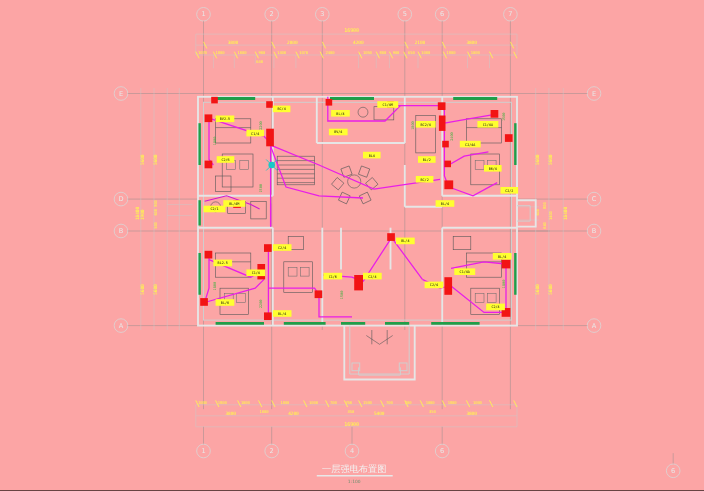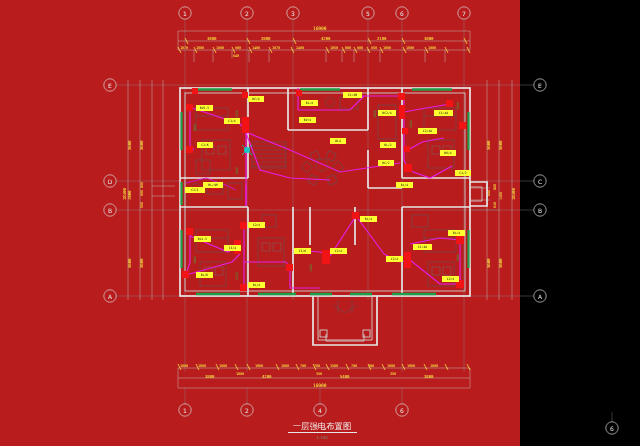--- a/index.html
+++ b/index.html
@@ -1,18 +1,18 @@
 <!DOCTYPE html>
 <html><head>
 <meta charset="utf-8">
 <style>
   html,body{margin:0;padding:0;background:#000;}
   body{width:640px;height:446px;overflow:hidden;
        font-family:"DejaVu Sans","Liberation Sans",sans-serif;}
-  #stage{position:relative;width:520px;height:446px;background:#b91c1c;}
+  #stage{position:relative;width:640px;height:446px;background:#fca5a5;}
   svg{display:block;position:absolute;left:0;top:0;}
   .dimtxt{fill:#ffff44;font-size:4.1px;font-family:"DejaVu Sans Mono",monospace;letter-spacing:-0.1px;}
   .dimtxt.sm{font-size:3.5px;}
   .dimtxt.big{font-size:4.6px;}
   .bub{fill:none;stroke:#d8d8d8;stroke-width:0.7;}
   .bubtxt{fill:#e8e8e8;font-size:6px;text-anchor:middle;dominant-baseline:central;
           font-family:"DejaVu Sans",sans-serif;}
   .dimline{stroke:#c9c9c9;stroke-width:0.45;}
   .gridline{stroke:#8a8a8a;stroke-width:0.4;}
   .tick{stroke:#ffff44;stroke-width:0.7;}

